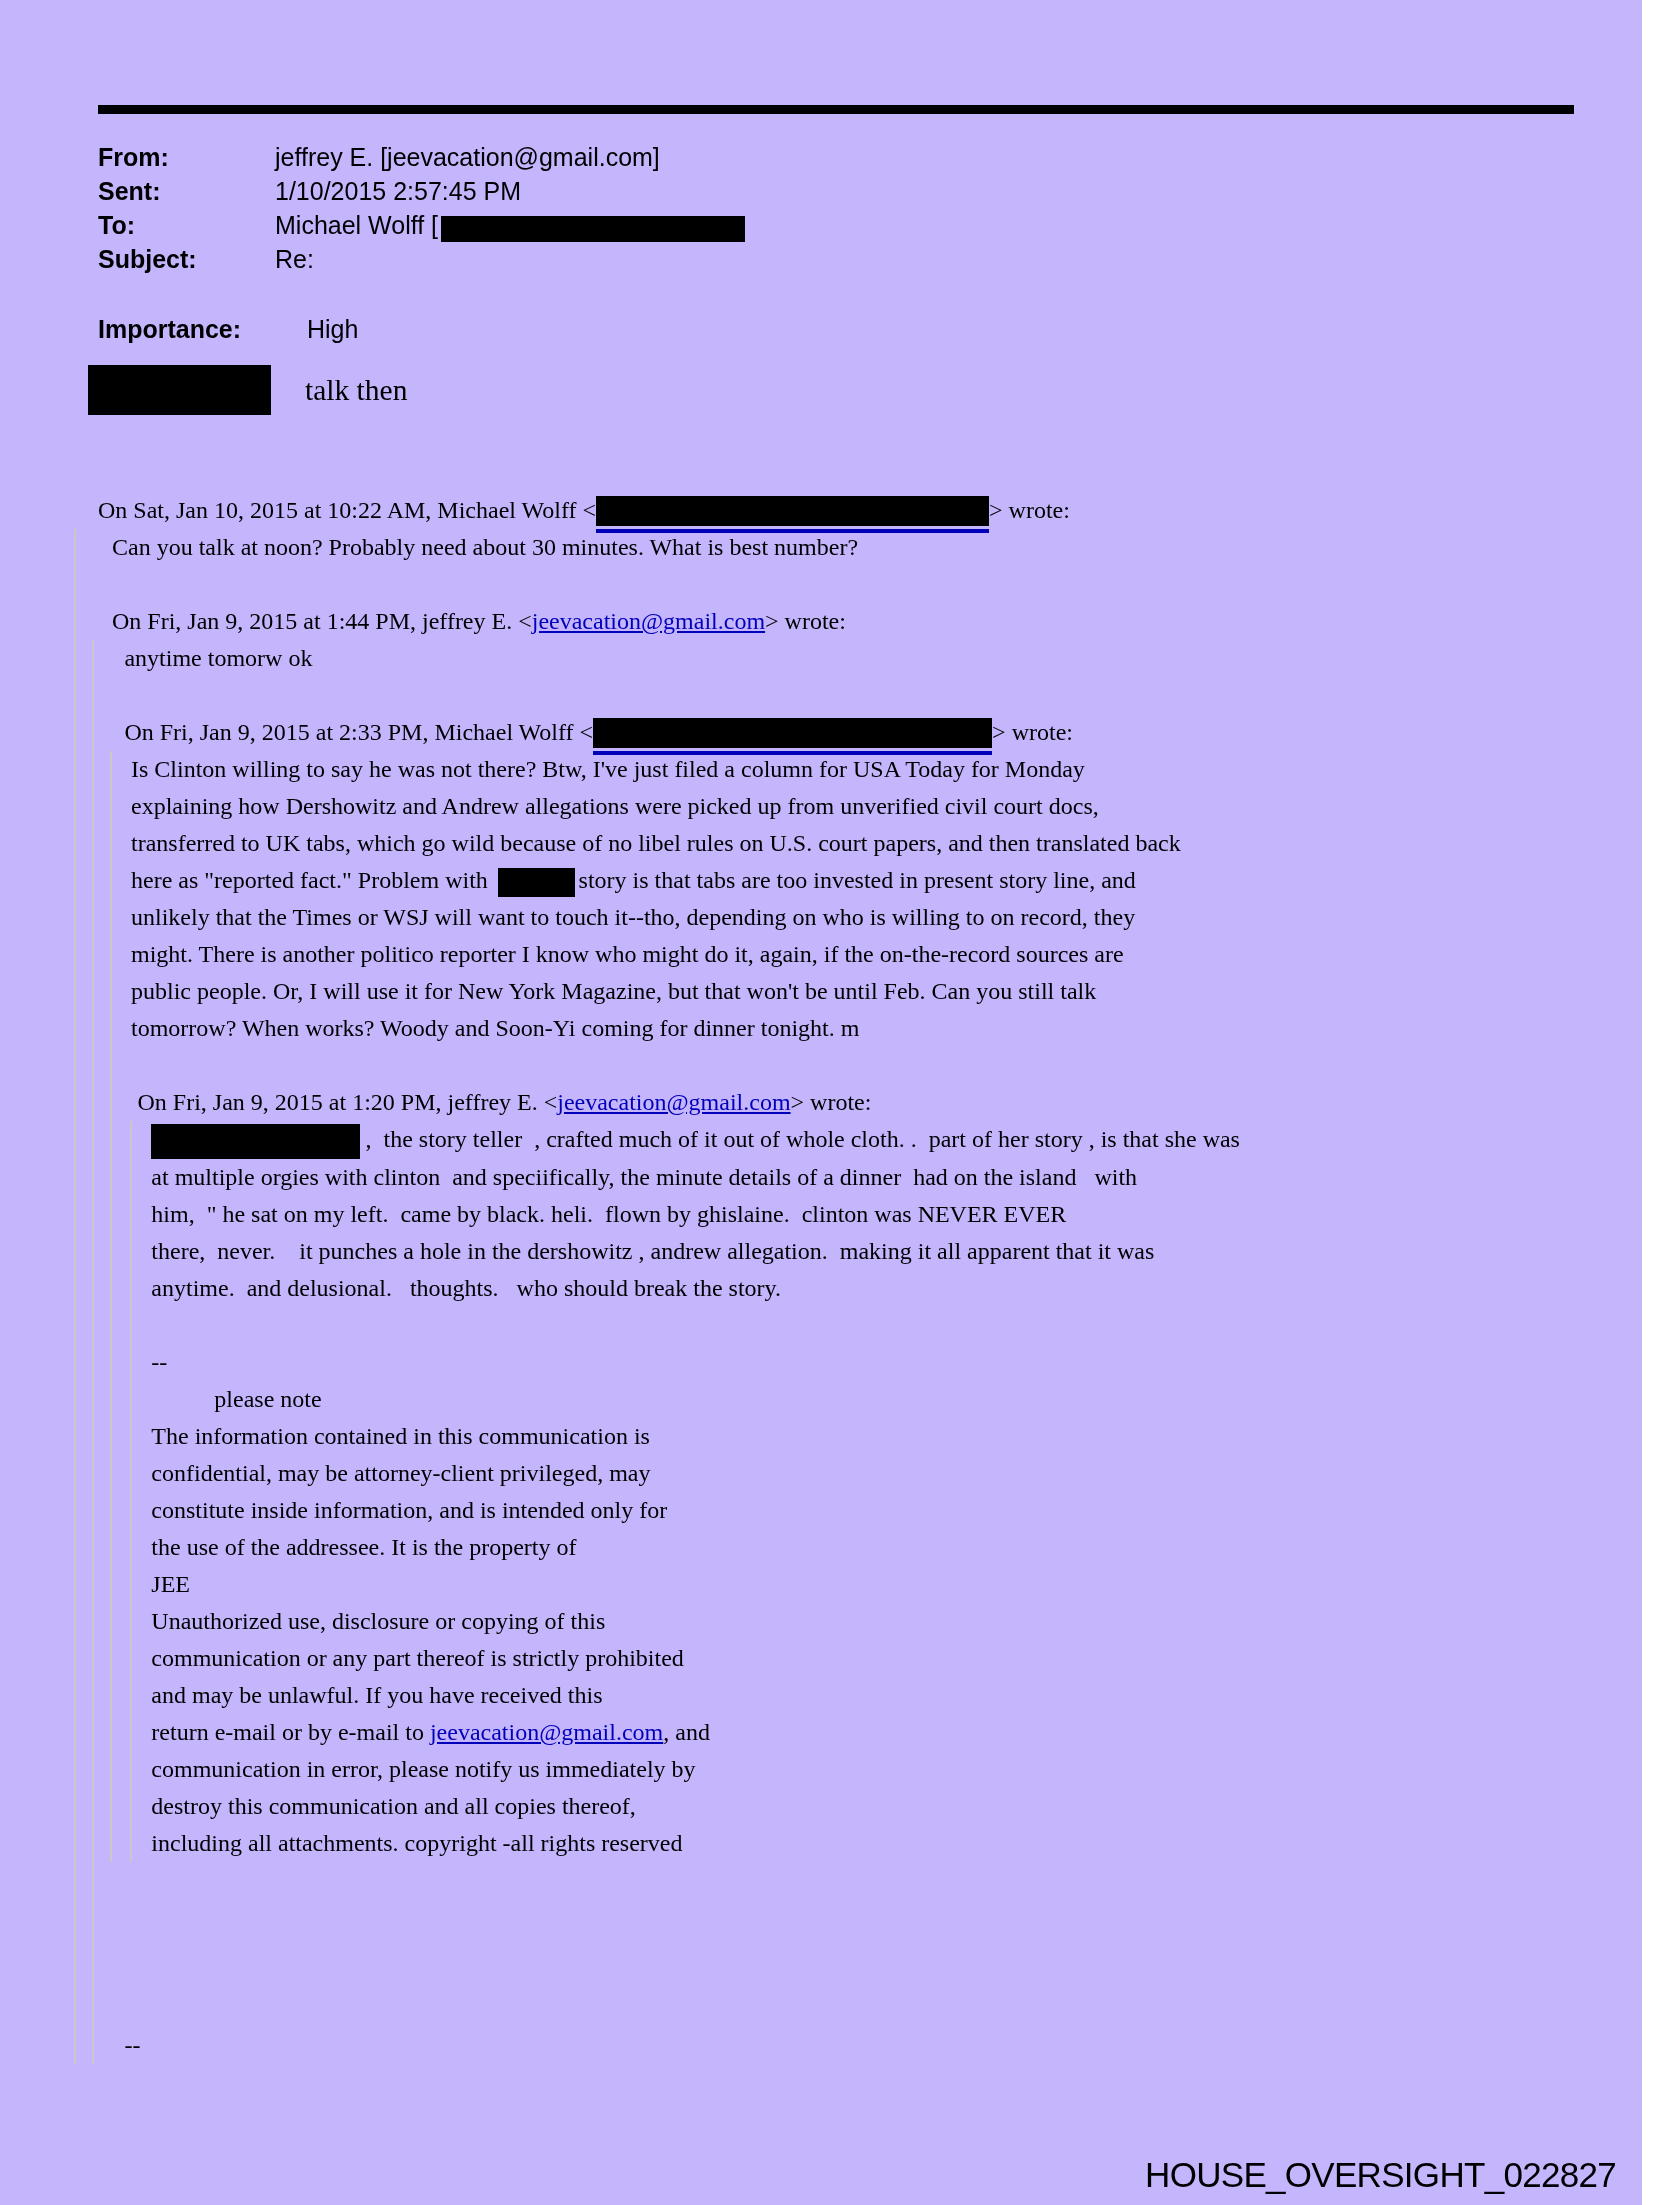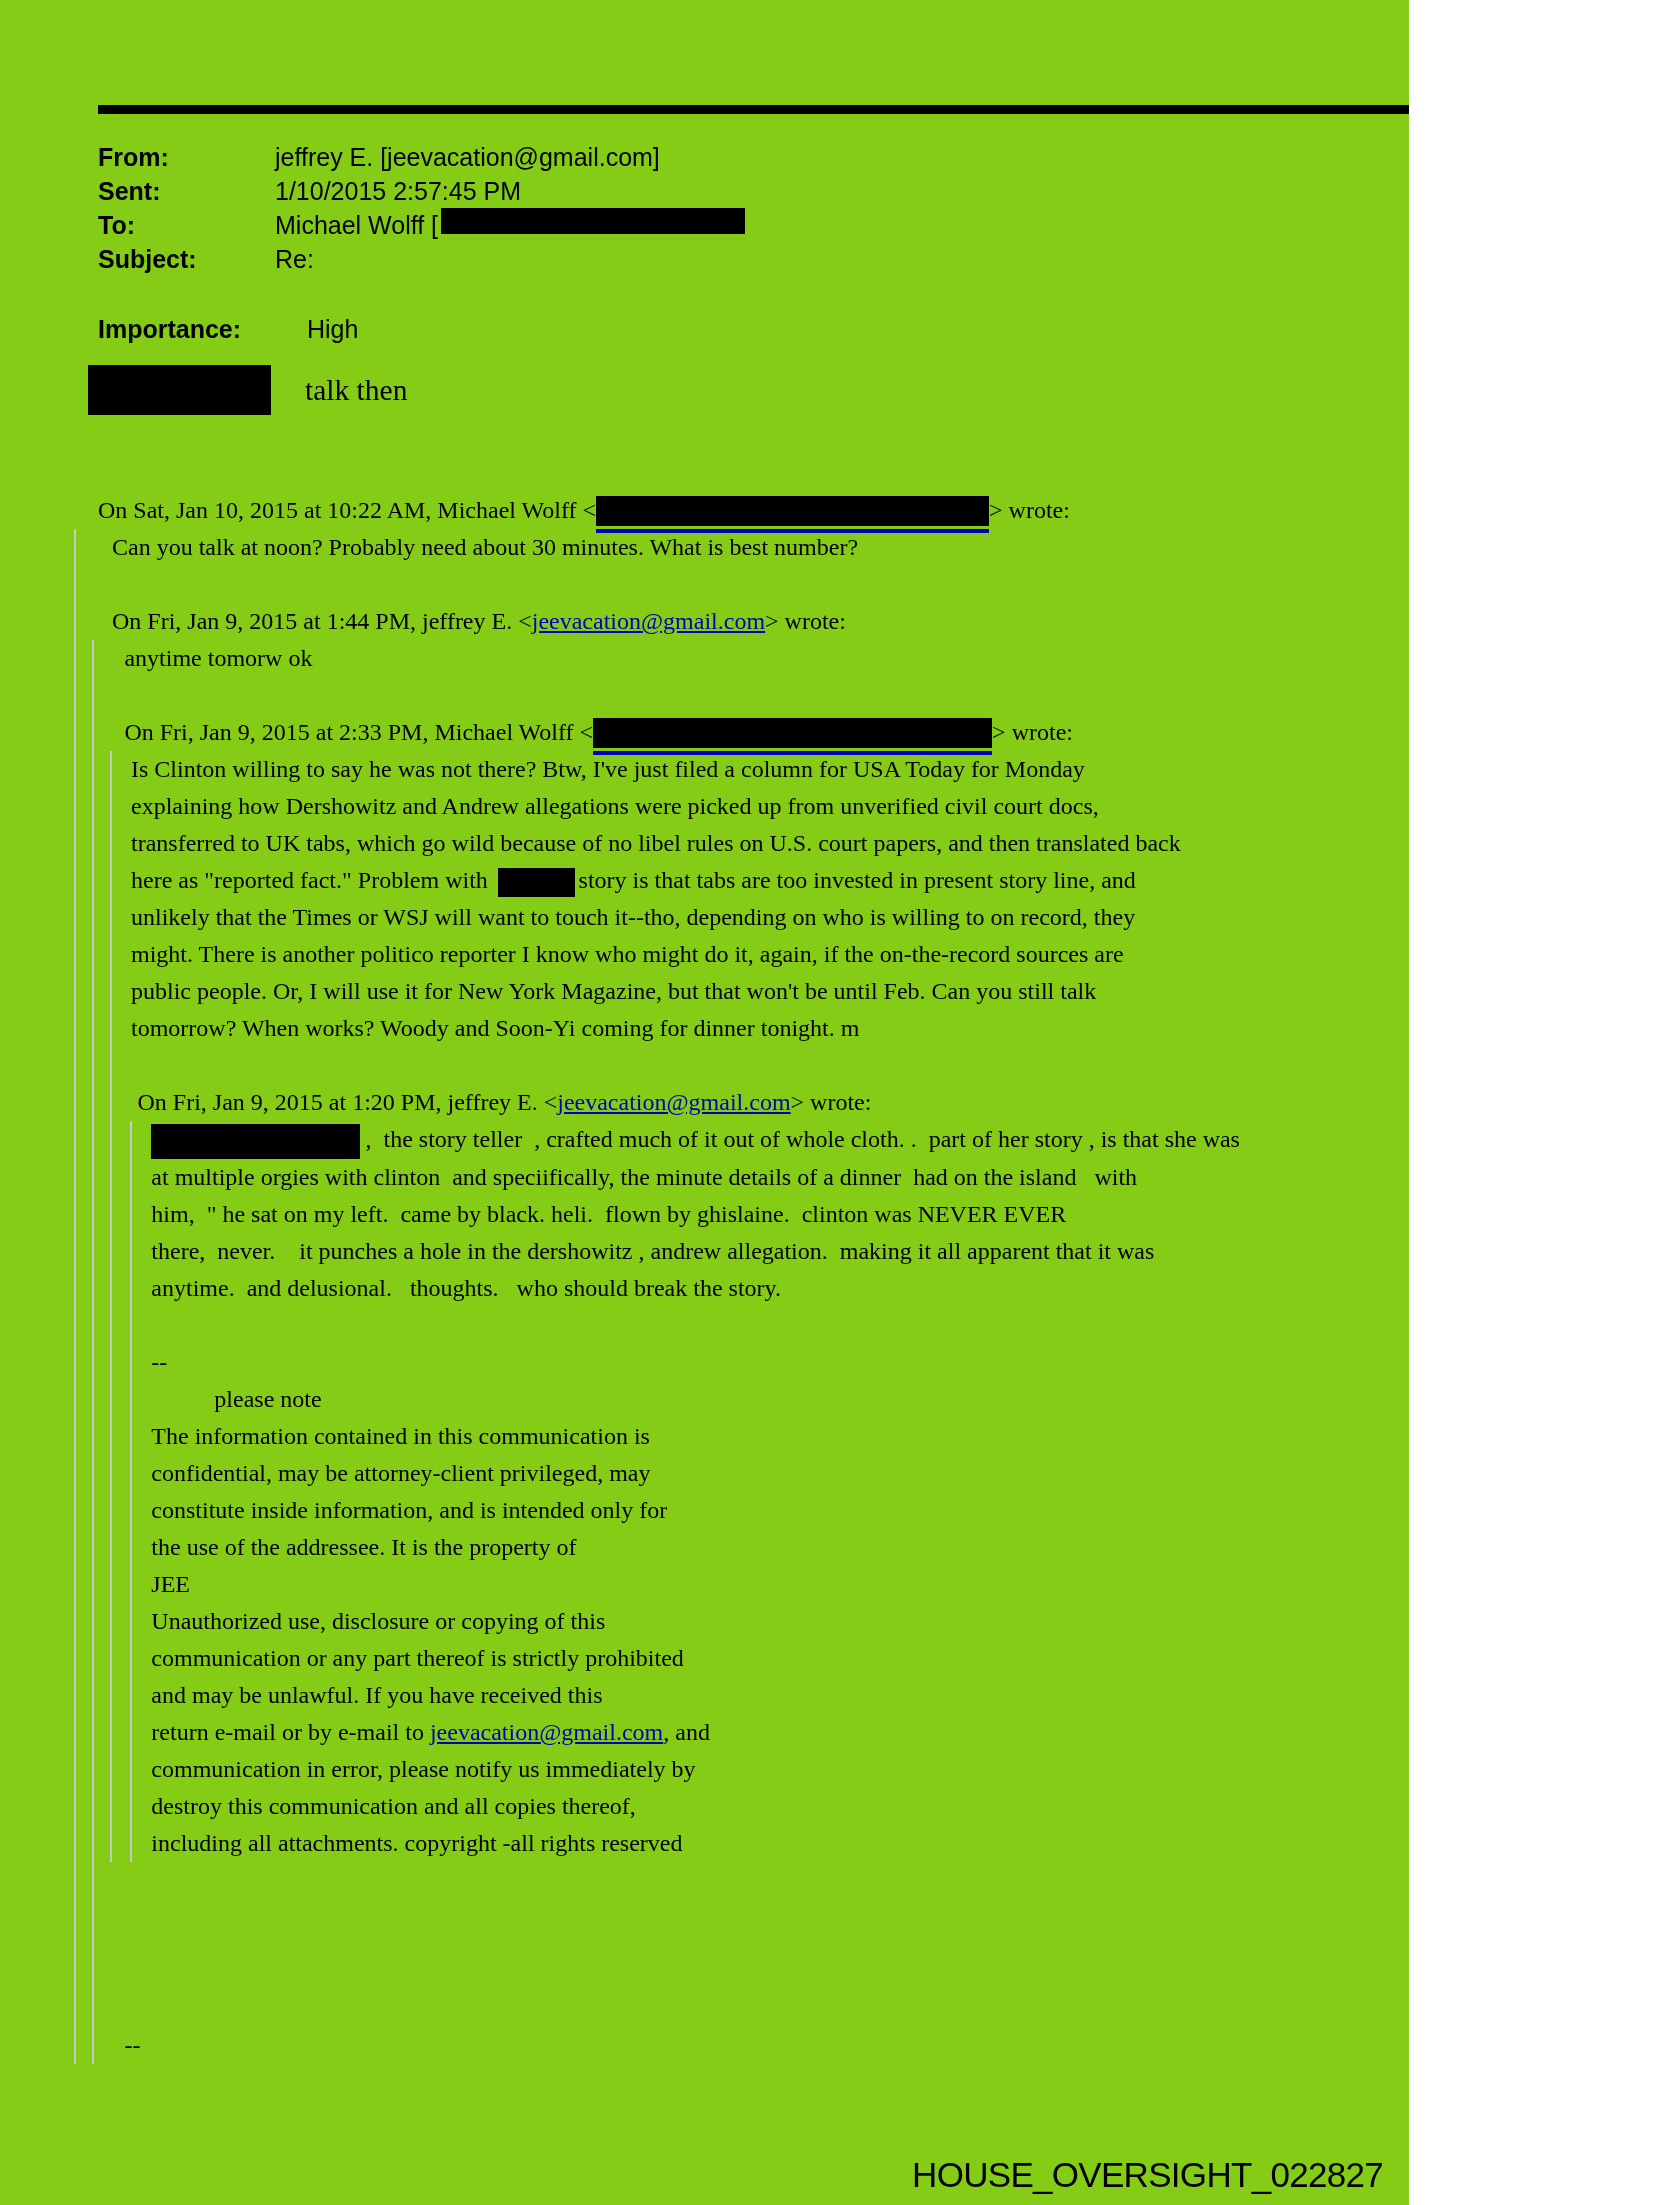--- a/index.html
+++ b/index.html
@@ -1,26 +1,26 @@
 <!DOCTYPE html>
 <html style="font-size:10.5px"><head>
 <meta charset="utf-8">
 <style>
   html,body{margin:0;padding:0;background:#fff;}
-  .page{position:relative;width:1409px;height:2205px;background:#84cc16;color:#000;
+  .page{position:relative;width:1642px;height:2205px;background:#c4b5fd;color:#000;
         font-family:"Liberation Serif",serif;overflow:hidden;}
   .rule{position:absolute;left:98px;top:105px;width:1476px;height:8.5px;background:#000;}
 
   
   .hdr{position:absolute;left:98px;top:140px;font-family:"Liberation Sans",sans-serif;
        font-size:25px;line-height:34px;}
   .hdr-row{display:grid;grid-template-columns:177px auto;}
   .hdr-row .lab{font-weight:bold;}
   .hdr-row.importance{margin-top:36px;gap:32px;}
-  .to-cell{display:flex;align-items:flex-start;}
+  .to-cell{display:flex;align-items:flex-end;}
 
   
   .redact{background:#000;display:inline-block;}
   .r-to{width:304px;height:26px;margin-left:2.6px;}
   .r-talk{width:183px;height:50px;}
   .r-para{width:209px;height:35px;vertical-align:middle;margin-right:5.2px;}
   .r-small{width:77px;height:29px;vertical-align:middle;margin:0 3.9px;}
   .r-link{display:inline-flex;flex-direction:column;vertical-align:middle;margin-bottom:-3.9px;}
   .r-link .blk{width:393px;height:30px;background:#000;}
   .r-link.w2 .blk{width:399px;}

